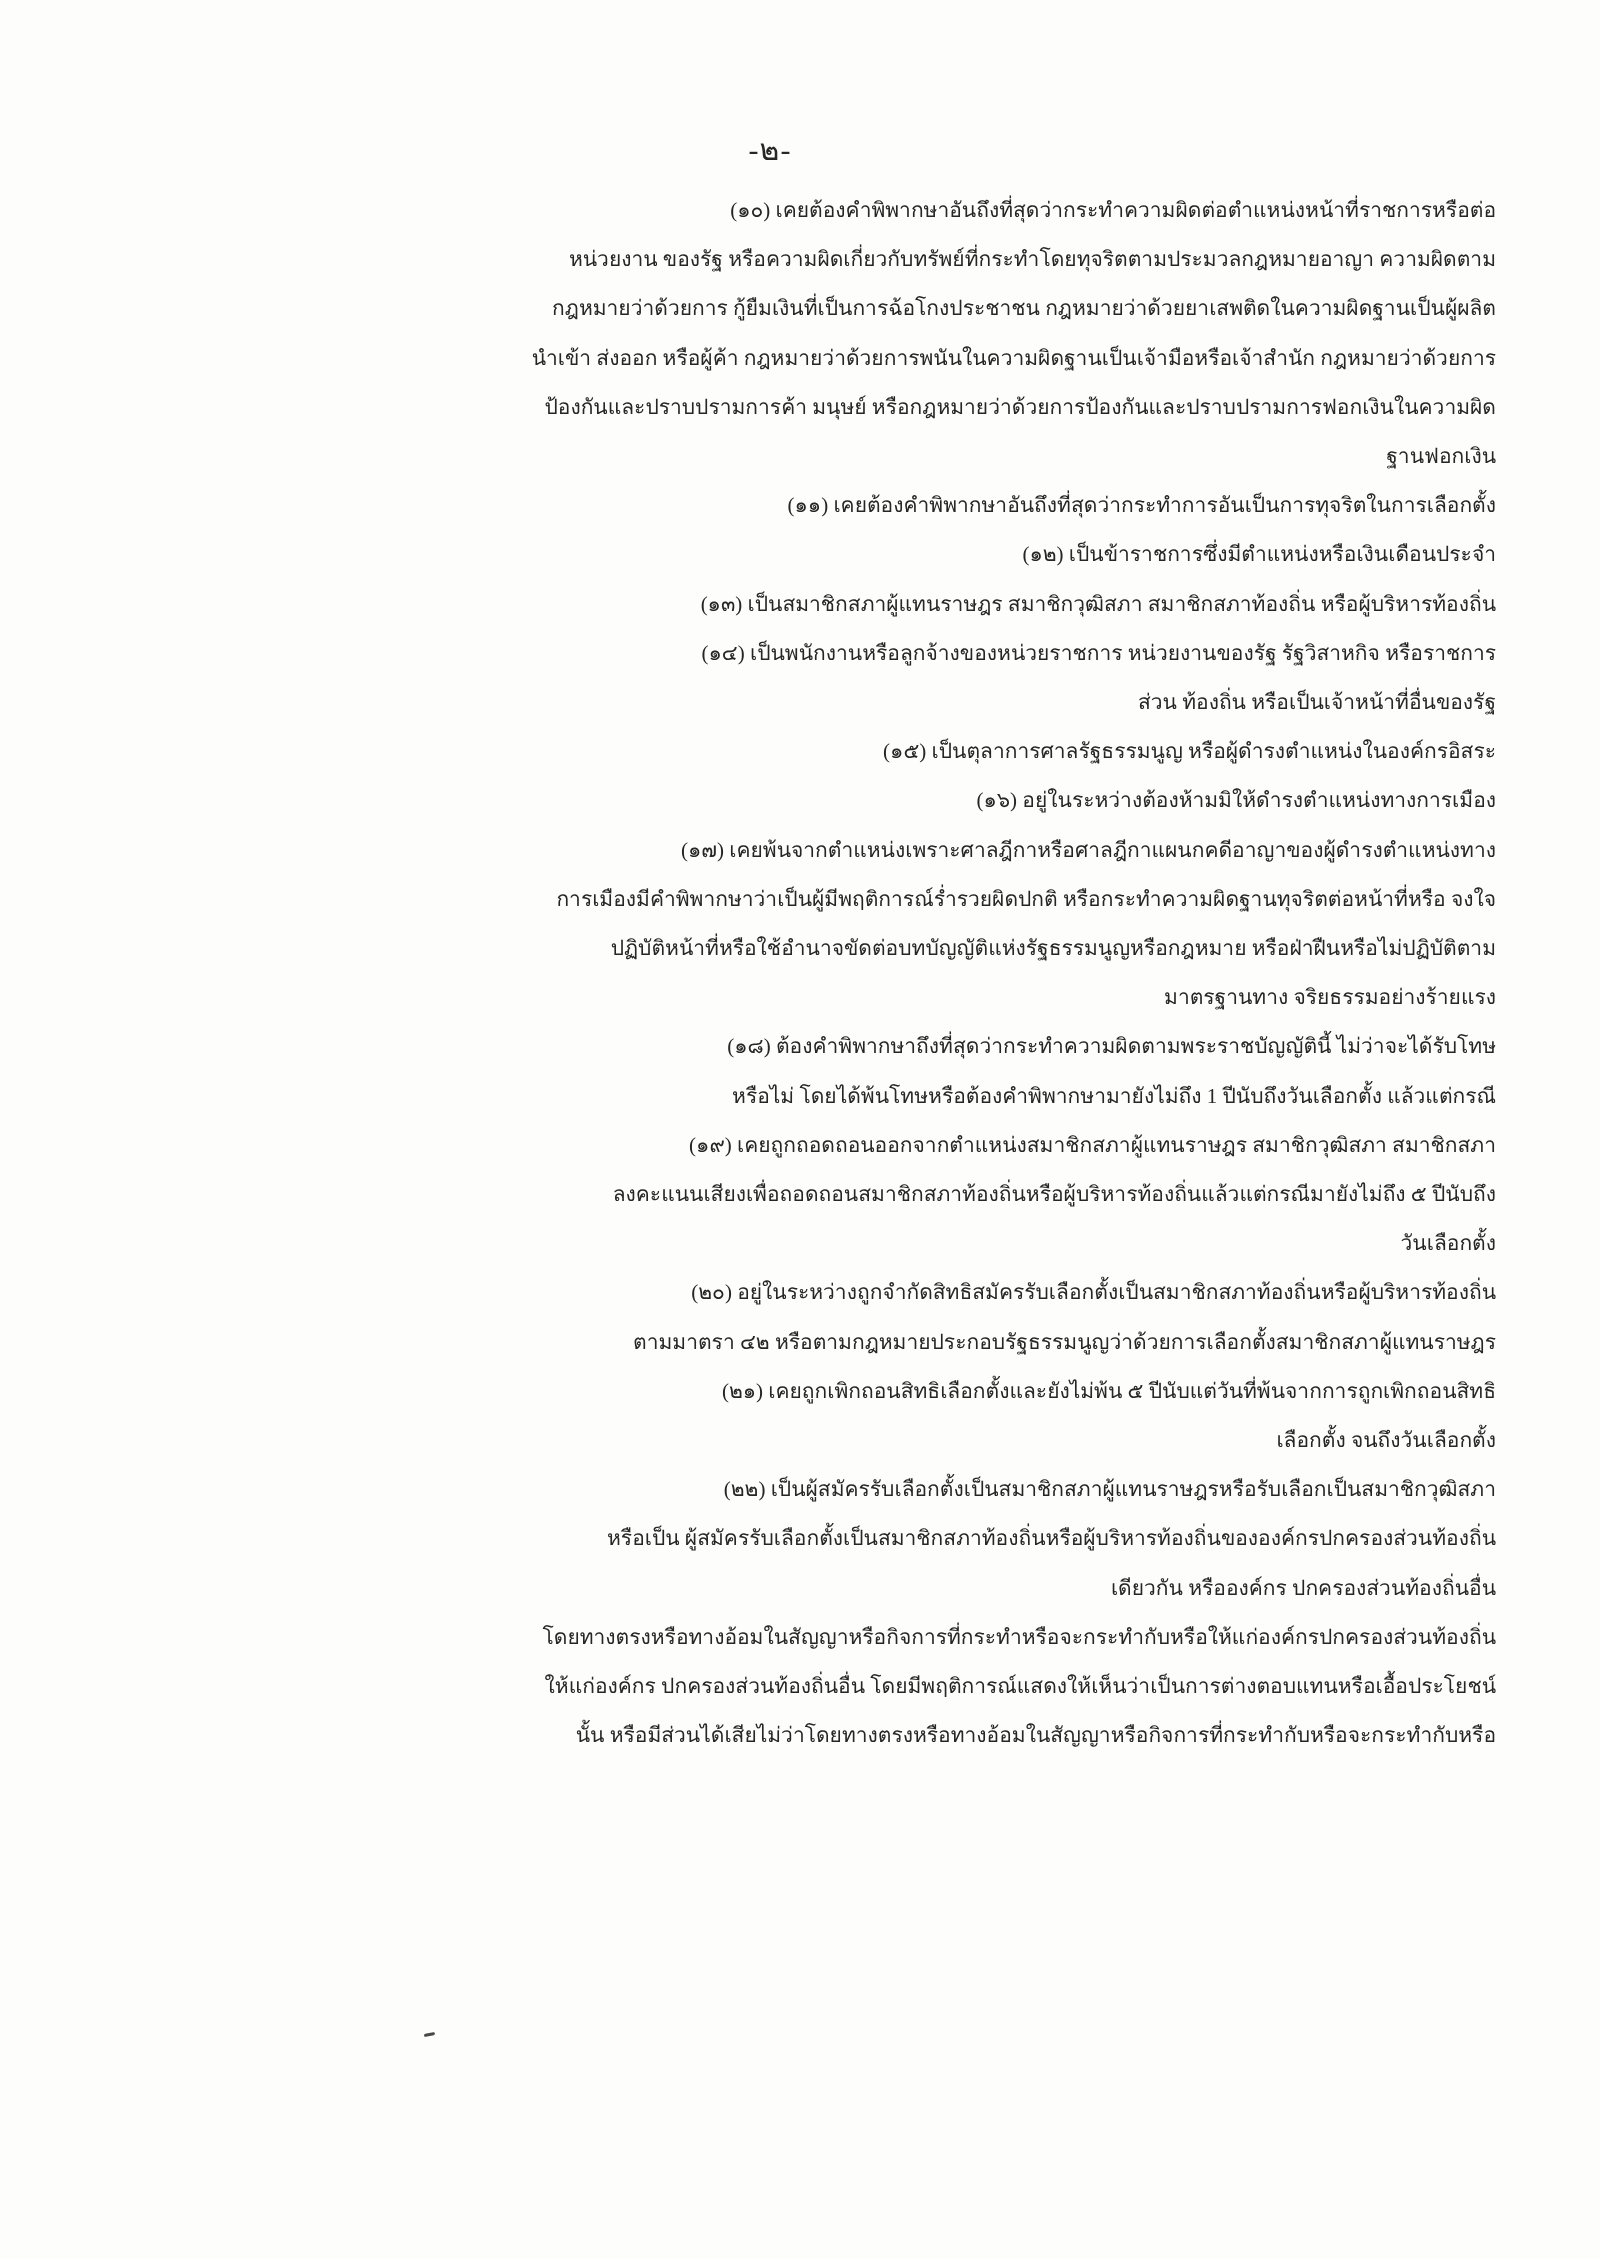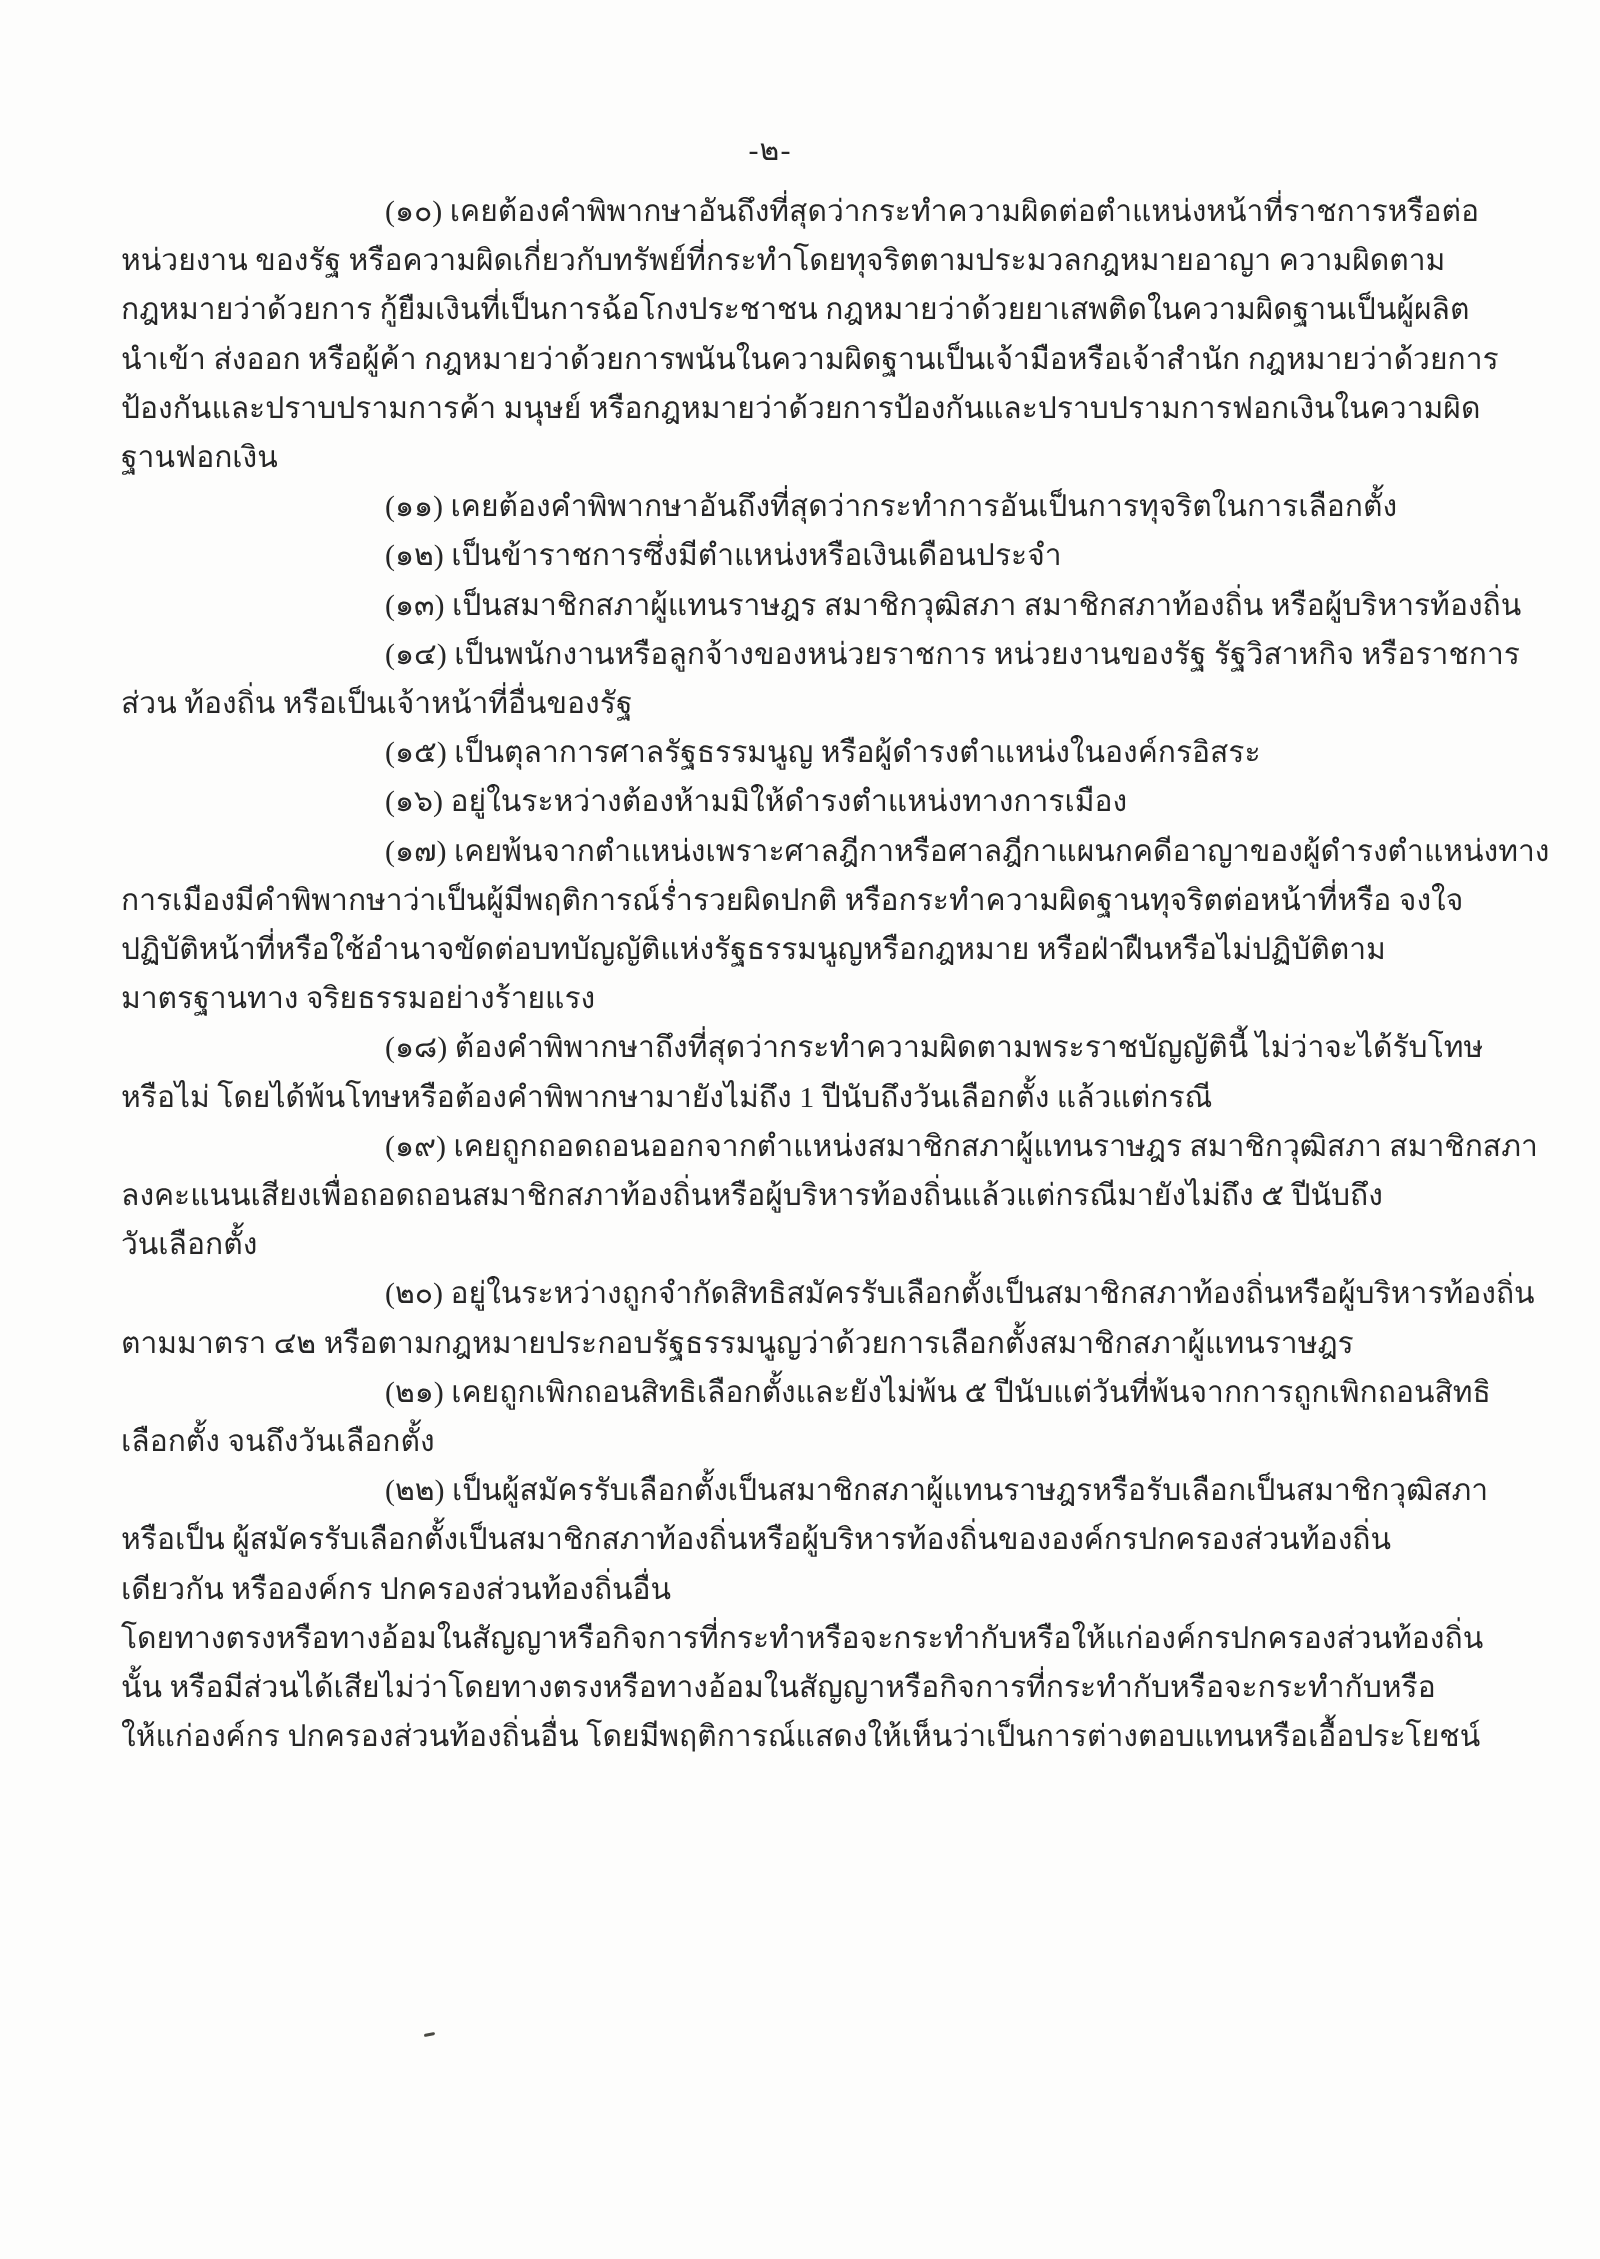--- a/index.html
+++ b/index.html
@@ -27,24 +27,25 @@
     line-height: 40px;
     letter-spacing: 1px;
   }
   .doc-body {
     position: absolute;
     top: 186px;
     left: 121px;
     width: 1375px;
   }
   .line {
-    font-size: 30px;
+    font-size: 21px;
     line-height: 49.2px;
     white-space: nowrap;
     text-rendering: optimizeLegibility;
+    text-align: right;
   }
   .indent {
     text-indent: 264px;
   }
   .ink-speck {
     position: absolute;
     left: 424px;
     top: 2033px;
     width: 11px;
     height: 3px;
@@ -83,18 +84,18 @@
       <div class="line">ลงคะแนนเสียงเพื่อถอดถอนสมาชิกสภาท้องถิ่นหรือผู้บริหารท้องถิ่นแล้วแต่กรณีมายังไม่ถึง ๕ ปีนับถึง</div>
       <div class="line">วันเลือกตั้ง</div>
       <div class="line indent">(๒๐) อยู่ในระหว่างถูกจำกัดสิทธิสมัครรับเลือกตั้งเป็นสมาชิกสภาท้องถิ่นหรือผู้บริหารท้องถิ่น</div>
       <div class="line">ตามมาตรา ๔๒ หรือตามกฎหมายประกอบรัฐธรรมนูญว่าด้วยการเลือกตั้งสมาชิกสภาผู้แทนราษฎร</div>
       <div class="line indent">(๒๑) เคยถูกเพิกถอนสิทธิเลือกตั้งและยังไม่พ้น ๕ ปีนับแต่วันที่พ้นจากการถูกเพิกถอนสิทธิ</div>
       <div class="line">เลือกตั้ง จนถึงวันเลือกตั้ง</div>
       <div class="line indent">(๒๒) เป็นผู้สมัครรับเลือกตั้งเป็นสมาชิกสภาผู้แทนราษฎรหรือรับเลือกเป็นสมาชิกวุฒิสภา</div>
       <div class="line">หรือเป็น ผู้สมัครรับเลือกตั้งเป็นสมาชิกสภาท้องถิ่นหรือผู้บริหารท้องถิ่นขององค์กรปกครองส่วนท้องถิ่น</div>
       <div class="line">เดียวกัน หรือองค์กร ปกครองส่วนท้องถิ่นอื่น</div>
       <div class="line">โดยทางตรงหรือทางอ้อมในสัญญาหรือกิจการที่กระทำหรือจะกระทำกับหรือให้แก่องค์กรปกครองส่วนท้องถิ่น</div>
+      <div class="line">ให้แก่องค์กร ปกครองส่วนท้องถิ่นอื่น โดยมีพฤติการณ์แสดงให้เห็นว่าเป็นการต่างตอบแทนหรือเอื้อประโยชน์</div>
       <div class="line">นั้น หรือมีส่วนได้เสียไม่ว่าโดยทางตรงหรือทางอ้อมในสัญญาหรือกิจการที่กระทำกับหรือจะกระทำกับหรือ</div>
-      <div class="line">ให้แก่องค์กร ปกครองส่วนท้องถิ่นอื่น โดยมีพฤติการณ์แสดงให้เห็นว่าเป็นการต่างตอบแทนหรือเอื้อประโยชน์</div>
     </div>
 
   <div class="ink-speck"></div>
 </div>
 
 </body></html>

